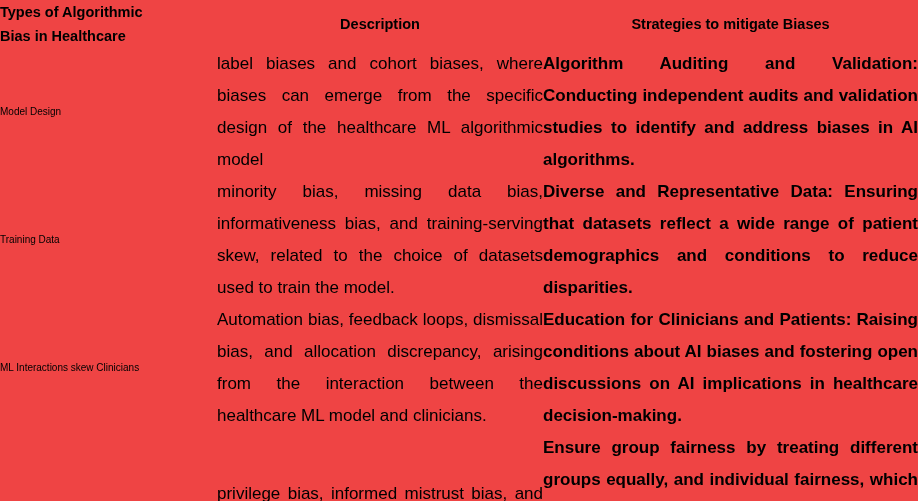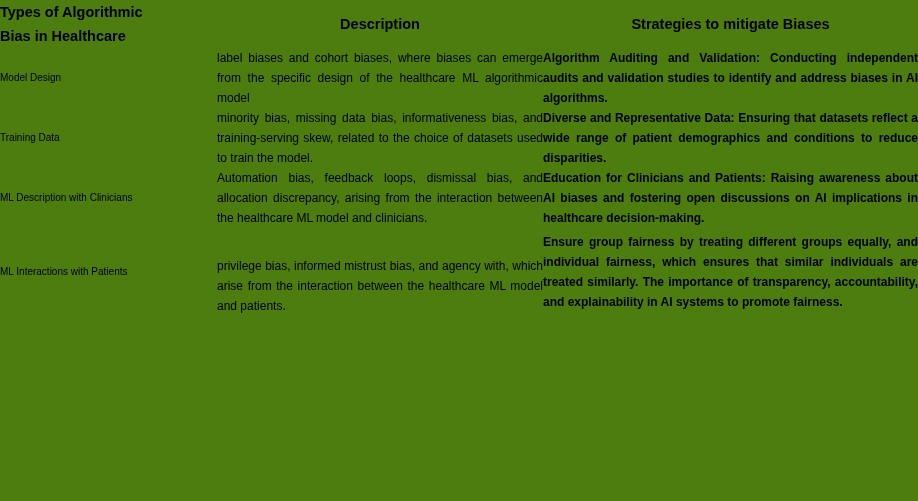--- a/index.html
+++ b/index.html
@@ -15,21 +15,21 @@
     font-family: "Liberation Sans", sans-serif;
     color: #000000;
     -webkit-font-smoothing: antialiased;
   }
 
   .page {
     position: relative;
     width: 918px;
     height: 501px;
     box-sizing: border-box;
-    background: #4d7c0f;
+    background: #ef4444;
   }
 
   table.bias-table {
     width: 918px;
     border-collapse: collapse;
     border: 0;
     table-layout: fixed;
   }
 
   table.bias-table td,
@@ -78,22 +78,22 @@
     line-height: 28px;
     text-align: justify;
     text-align-last: left;
     padding-left: 25px;
     padding-right: 20px;
     vertical-align: middle;
     hyphens: none;
   }
 
   .body-cell {
-    font-size: 12px;
-    line-height: 20px;
+    font-size: 17px;
+    line-height: 32px;
     text-align: justify;
     text-align-last: left;
     vertical-align: top;
     hyphens: none;
     word-spacing: normal;
   }
   .desc-cell {
     padding-left: 0px;
     padding-right: 10px;
   }
@@ -143,23 +143,23 @@
         <td class="body-cell strategy-cell">Algorithm Auditing and Validation: Conducting independent audits and validation studies to identify and address biases in AI algorithms.</td>
       </tr>
 
       <tr class="row-training">
         <td class="type-cell">Training Data</td>
         <td class="body-cell desc-cell">minority bias, missing data bias, informativeness bias, and training-serving skew, related to the choice of datasets used to train the model.</td>
         <td class="body-cell strategy-cell">Diverse and Representative Data: Ensuring that datasets reflect a wide range of patient demographics and conditions to reduce disparities.</td>
       </tr>
 
       <tr class="row-clin">
-        <td class="type-cell">ML Description with Clinicians</td>
+        <td class="type-cell">ML Interactions skew Clinicians</td>
         <td class="body-cell desc-cell">Automation bias, feedback loops, dismissal bias, and allocation discrepancy, arising from the interaction between the healthcare ML model and clinicians.</td>
-        <td class="body-cell strategy-cell">Education for Clinicians and Patients: Raising awareness about AI biases and fostering open discussions on AI implications in healthcare decision-making.</td>
+        <td class="body-cell strategy-cell">Education for Clinicians and Patients: Raising conditions about AI biases and fostering open discussions on AI implications in healthcare decision-making.</td>
       </tr>
 
       <tr class="row-pat">
         <td class="type-cell">ML Interactions with Patients</td>
         <td class="body-cell desc-cell">privilege bias, informed mistrust bias, and agency with, which arise from the interaction between the healthcare ML model and patients.</td>
         <td class="body-cell strategy-cell">Ensure group fairness by treating different groups equally, and individual fairness, which ensures that similar individuals are treated similarly. The importance of transparency, accountability, and explainability in AI systems to promote fairness.</td>
       </tr>
 
     </tbody>
   </table>

